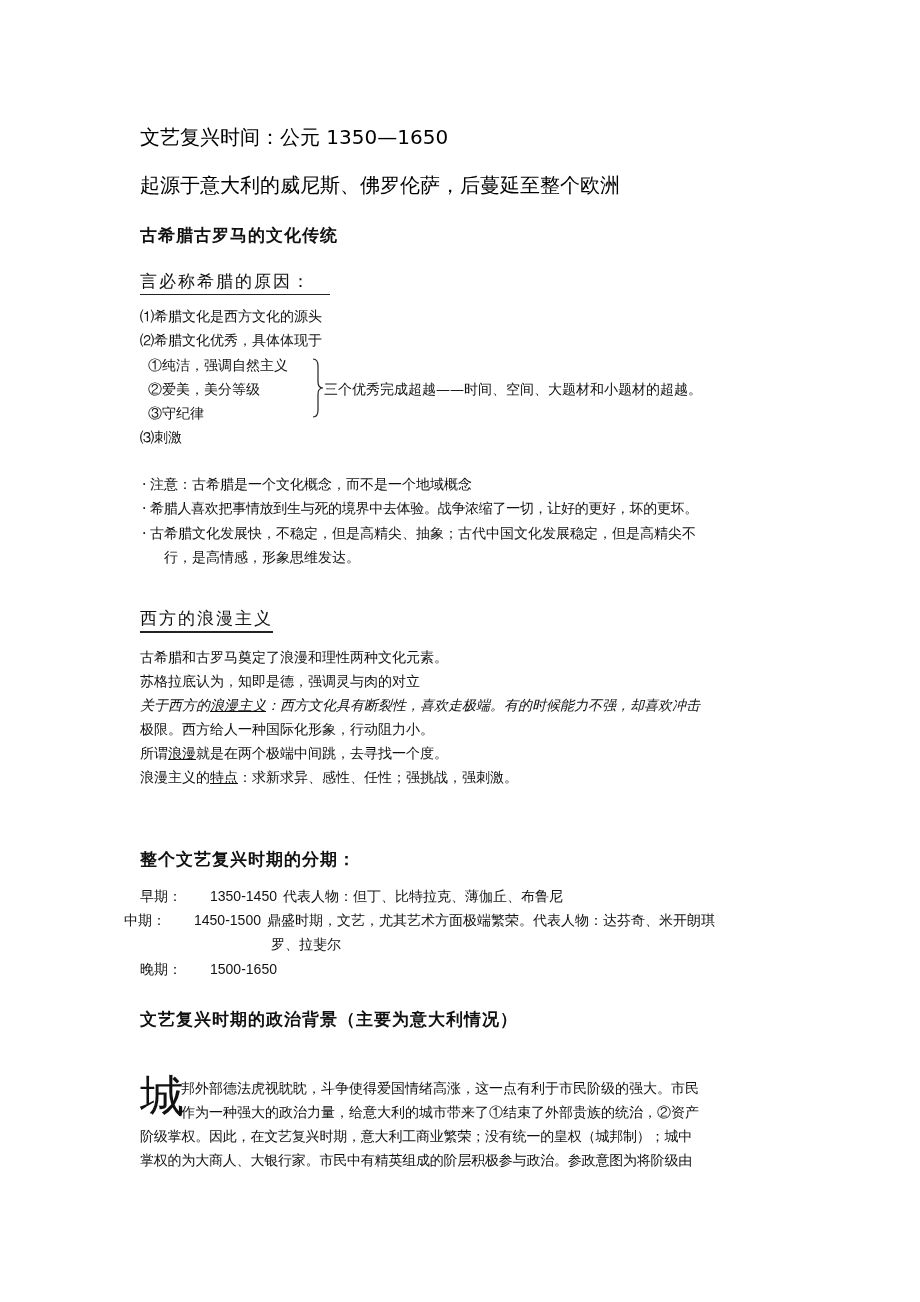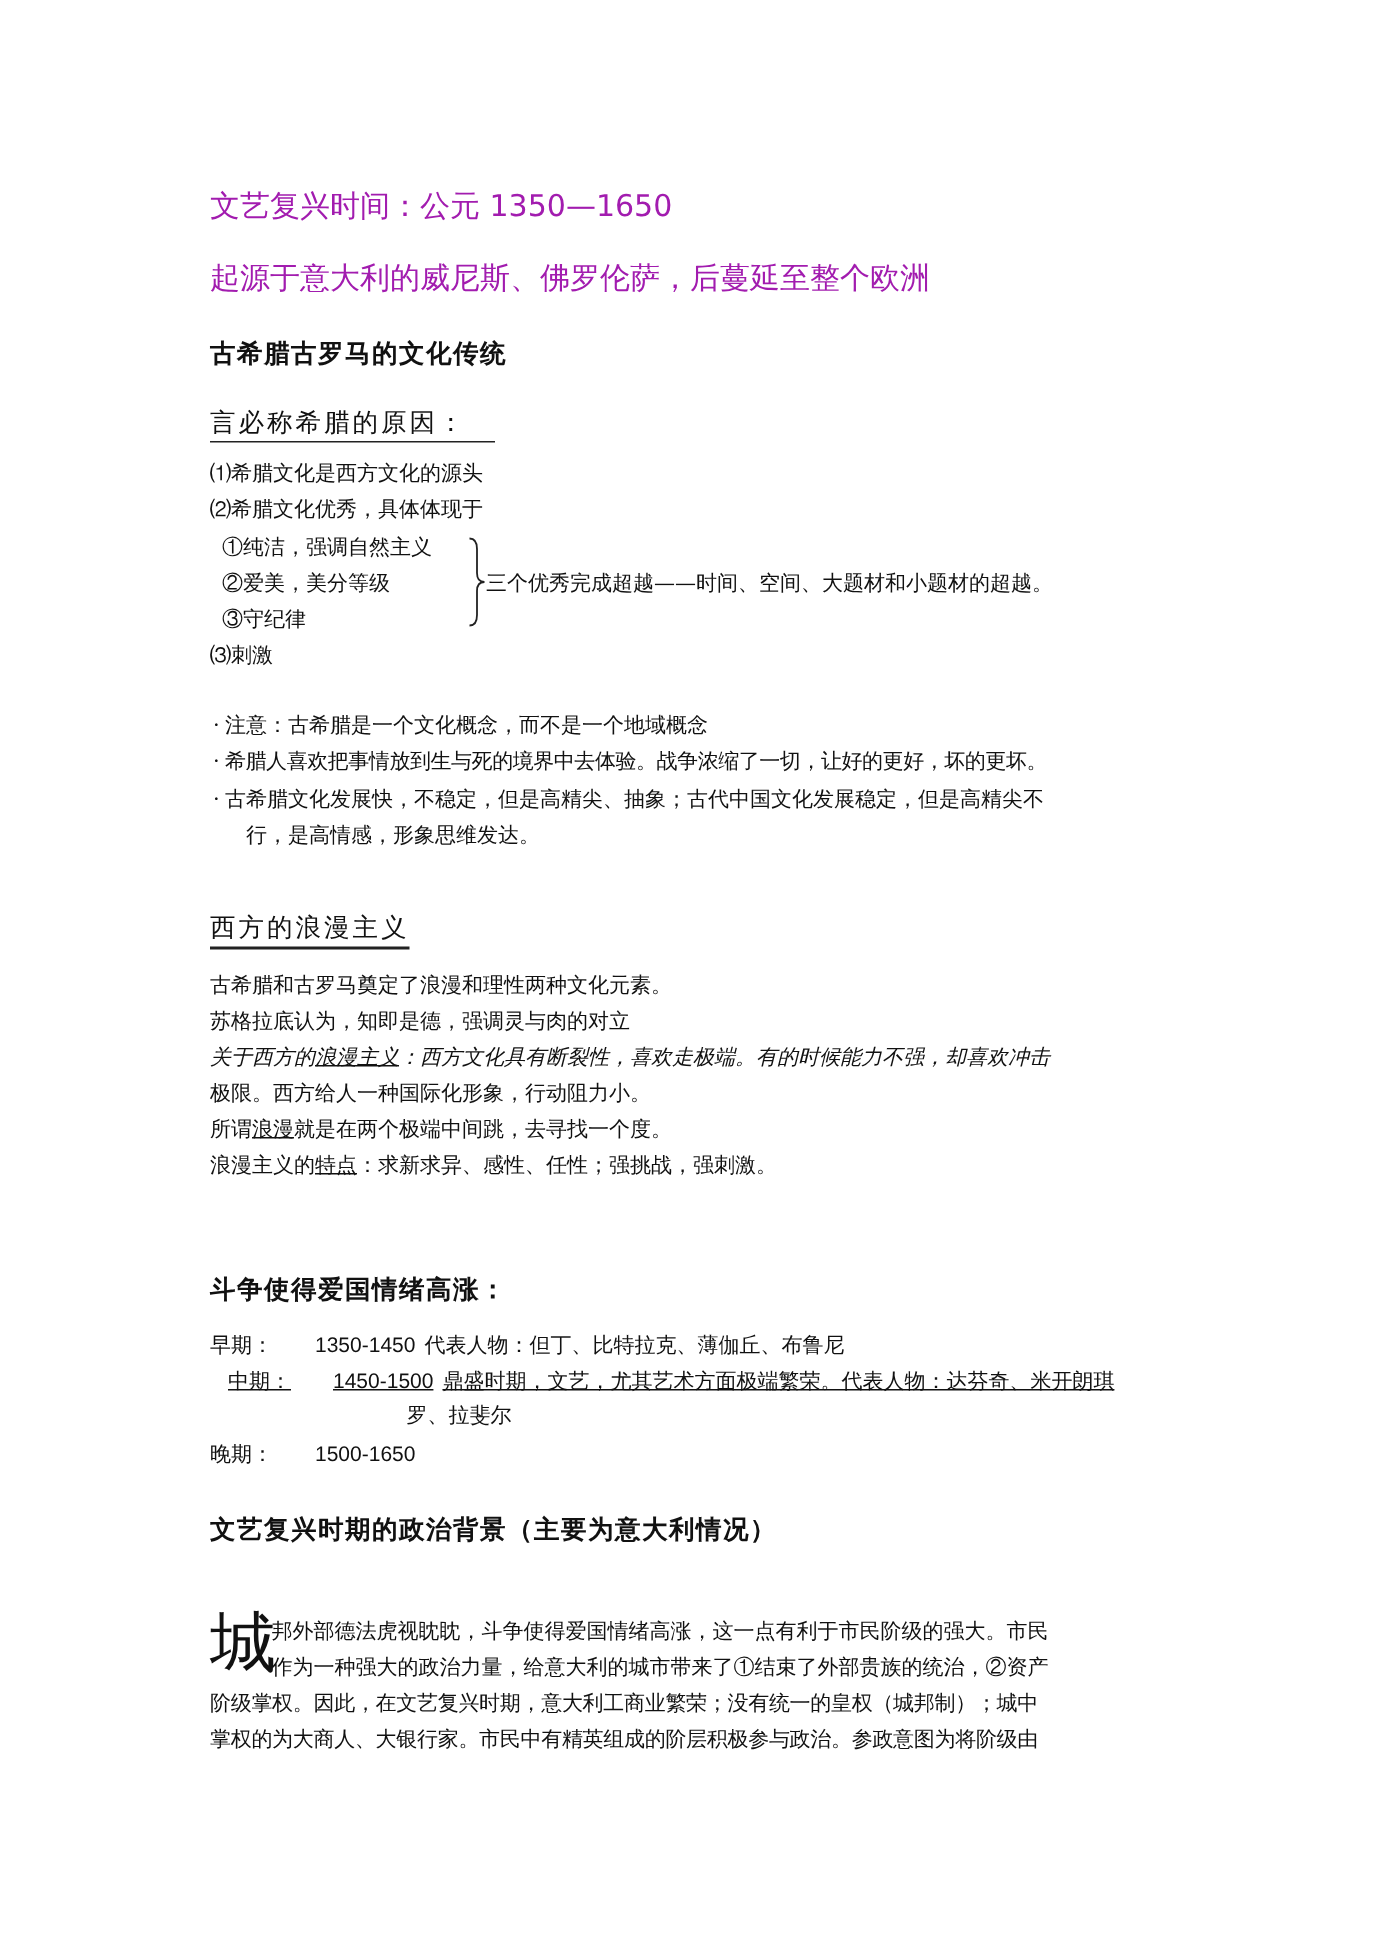--- a/index.html
+++ b/index.html
@@ -1,21 +1,21 @@
 <!DOCTYPE html>
 <html><head>
   <meta charset="utf-8">
   <style>
     html, body { margin: 0; padding: 0; background: #ffffff; }
     body {
       width: 920px; height: 1302px; position: relative; overflow: hidden;
       font-family: "DejaVu Serif", "Liberation Serif", serif; color: #111;
     }
     .abs { position: absolute; white-space: nowrap; }
-    .big { font-family: "DejaVu Sans", "Liberation Sans", sans-serif; font-size: 20px; color: #a21caf; }
+    .big { font-family: "DejaVu Sans", "Liberation Sans", sans-serif; font-size: 20px; color: #000000; }
     .h-bold { font-weight: bold; font-size: 17px; letter-spacing: 1px; }
     .h-ul { font-size: 17px; letter-spacing: 2px; border-bottom: 1.5px solid #222; padding-bottom: 1px; }
     .t { font-size: 14px; line-height: 24px; }
     .ul { text-decoration: underline; }
     .brace {
       position: absolute; left: 314px; top: 357px; width: 8px; height: 60px;
     }
     .bullet { display: inline-block; width: 8px; }
     .num { font-family: "Liberation Sans", sans-serif; margin-left: 28px; }
     .dropcap {
@@ -51,24 +51,24 @@
 <div class="abs t" style="left:164px; top:545px;">行，是高情感，形象思维发达。</div>
 
 <div class="abs h-ul" style="left:140px; top:607px; border-bottom-width:2px;">西方的浪漫主义</div>
 <div class="abs t" style="left:140px; top:645px;">古希腊和古罗马奠定了浪漫和理性两种文化元素。</div>
 <div class="abs t" style="left:140px; top:669px;">苏格拉底认为，知即是德，强调灵与肉的对立</div>
 <div class="abs t" style="left:140px; top:693px;font-style:italic;"><span>关于西方的</span><span class="ul">浪漫主义</span><span>：西方文化具有断裂性，喜欢走极端。有的时候能力不强，却喜欢冲击</span></div>
 <div class="abs t" style="left:140px; top:717px;">极限。西方给人一种国际化形象，行动阻力小。</div>
 <div class="abs t" style="left:140px; top:741px;"><span>所谓</span><span class="ul">浪漫</span><span>就是在两个极端中间跳，去寻找一个度。</span></div>
 <div class="abs t" style="left:140px; top:765px;"><span>浪漫主义的</span><span class="ul">特点</span><span>：求新求异、感性、任性；强挑战，强刺激。</span></div>
 
-<div class="abs h-bold" style="left:140px; top:848px;">斗争使得爱国情绪高涨：</div>
+<div class="abs h-bold" style="left:140px; top:848px;">整个文艺复兴时期的分期：</div>
 
 <div class="abs t" style="left:140px; top:884px;"><span>早期：</span><span class="num">1350-1450</span><span style="display:inline-block; width:6px;"></span><span>代表人物：但丁、比特拉克、薄伽丘、布鲁尼</span></div>
-<div class="abs t" style="left:152px; top:908px;text-decoration:underline;"><span>中期：</span><span class="num">1450-1500</span><span style="display:inline-block; width:6px;"></span><span>鼎盛时期，文艺，尤其艺术方面极端繁荣。代表人物：达芬奇、米开朗琪</span></div>
+<div class="abs t" style="left:124px; top:908px;"><span>中期：</span><span class="num">1450-1500</span><span style="display:inline-block; width:6px;"></span><span>鼎盛时期，文艺，尤其艺术方面极端繁荣。代表人物：达芬奇、米开朗琪</span></div>
 <div class="abs t" style="left:271px; top:932px;">罗、拉斐尔</div>
 <div class="abs t" style="left:140px; top:957px;"><span>晚期：</span><span class="num">1500-1650</span></div>
 
 <div class="abs h-bold" style="left:140px; top:1008px;">文艺复兴时期的政治背景（主要为意大利情况）</div>
 <div class="dropcap">城</div>
 <div class="abs t" style="left:181px; top:1076px;">邦外部德法虎视眈眈，斗争使得爱国情绪高涨，这一点有利于市民阶级的强大。市民</div>
 <div class="abs t" style="left:181px; top:1100px;">作为一种强大的政治力量，给意大利的城市带来了①结束了外部贵族的统治，②资产</div>
 <div class="abs t" style="left:140px; top:1124px; letter-spacing:-0.2px;">阶级掌权。因此，在文艺复兴时期，意大利工商业繁荣；没有统一的皇权（城邦制）；城中</div>
 <div class="abs t" style="left:140px; top:1148px; letter-spacing:-0.2px;">掌权的为大商人、大银行家。市民中有精英组成的阶层积极参与政治。参政意图为将阶级由</div>
 

